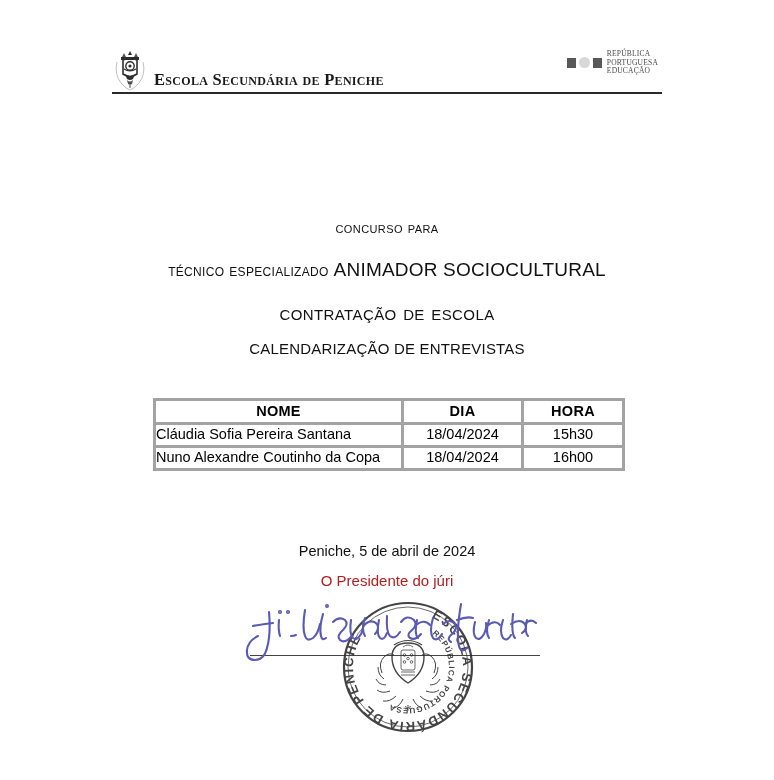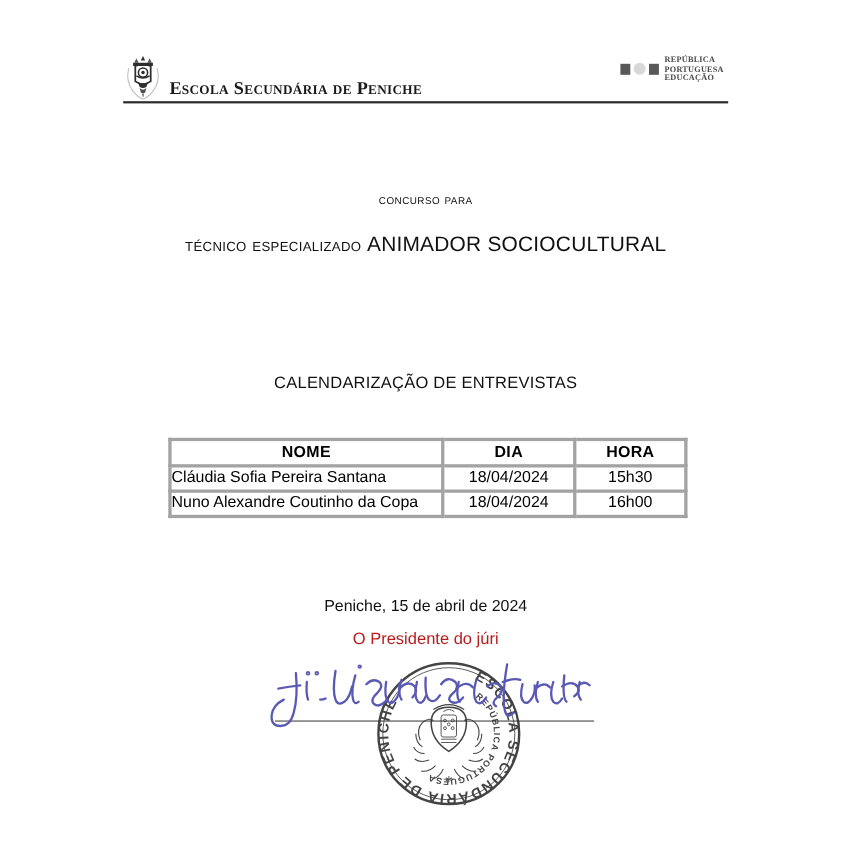--- a/index.html
+++ b/index.html
@@ -78,21 +78,21 @@
   }
   .rp-circle {
     width: 11px;
     height: 11px;
     border-radius: 50%;
     background: #d8d8d8;
   }
   .rp-text {
     font-family: "Liberation Serif", serif;
     font-size: 7.5px;
-    font-weight: bold;
+    font-weight: normal;
     line-height: 8.6px;
     color: #4a4a4a;
     letter-spacing: 0.2px;
   }
   .rp-text div { white-space: nowrap; }
 
   .header-rule {
     position: absolute;
     left: 112px;
     top: 92px;
@@ -110,23 +110,24 @@
     text-align: center;
   }
   .t-line {
     font-family: "Liberation Sans", sans-serif;
     font-variant: small-caps;
     text-transform: lowercase;
     color: #111111;
     white-space: nowrap;
   }
   .t-line1 {
-    font-size: 13px;
+    font-size: 16px;
     letter-spacing: 0.4px;
     line-height: 22px;
+    margin-top: 47px;
   }
   .t-line2 {
     font-size: 17px;
     letter-spacing: 0.3px;
     line-height: 28px;
     margin-top: 17px;
   }
   .t-line2 .caps {
     font-variant: normal;
     text-transform: uppercase;
@@ -299,20 +300,21 @@
         <div>EDUCAÇÃO</div>
       </div>
     </div>
   </div>
 
   <div class="header-rule"></div>
 
   <div class="title-block">
     <div class="t-line t-line1">Concurso para</div>
     <div class="t-line t-line2"><span>Técnico Especializado </span><span class="caps">ANIMADOR SOCIOCULTURAL</span></div>
+    <div class="t-line t-line3">Contratação de Escola</div>
   </div>
 
   <div class="subtitle">CALENDARIZAÇÃO DE ENTREVISTAS</div>
 
   <div class="sched-table-wrap">
     <table class="sched">
       <colgroup>
         <col class="w-name">
           <col class="w-dia">
           <col class="w-hora">
@@ -332,21 +334,21 @@
         </tr>
         <tr>
           <td class="c-name">Nuno Alexandre Coutinho da Copa</td>
           <td class="c-dia">18/04/2024</td>
           <td class="c-hora">16h00</td>
         </tr>
       </tbody>
     </table>
   </div>
 
-  <div class="place-date">Peniche, 15 de abril de 2024</div>
+  <div class="place-date">Peniche, 5 de abril de 2024</div>
   <div class="role-line">O Presidente do júri</div>
 
   <div class="stamp">
     <svg viewBox="0 0 136 136" width="136" height="136" aria-hidden="true">
       <defs>
         <path id="arcOuter" d="M 68,68 m 0,-55 a 55,55 0 1,1 -0.1,0" fill="none"></path>
         <path id="arcInner" d="M 68,68 m 0,-41 a 41,41 0 1,1 -0.1,0" fill="none"></path>
       </defs>
       <circle cx="68" cy="68" r="64" fill="none" stroke="#2b2b2b" stroke-width="2.2"></circle>
       <circle cx="68" cy="68" r="60" fill="none" stroke="#2b2b2b" stroke-width="0.8"></circle>

